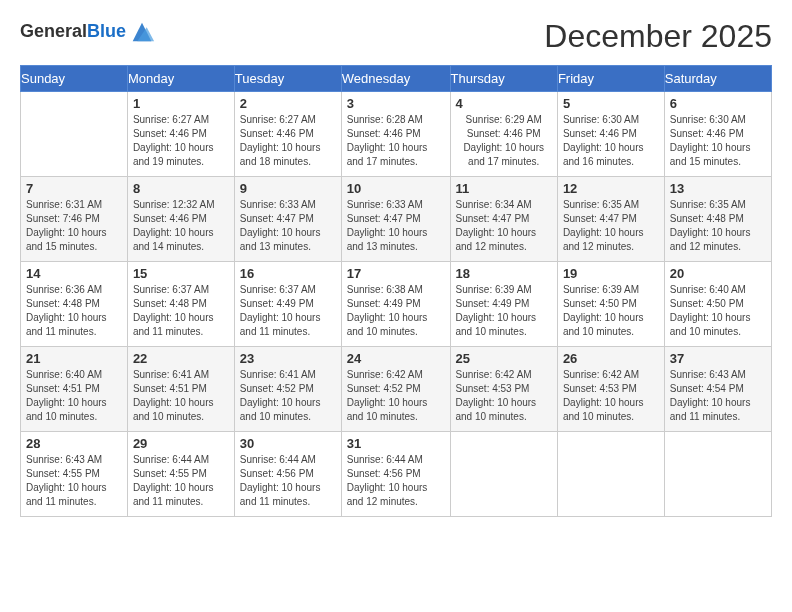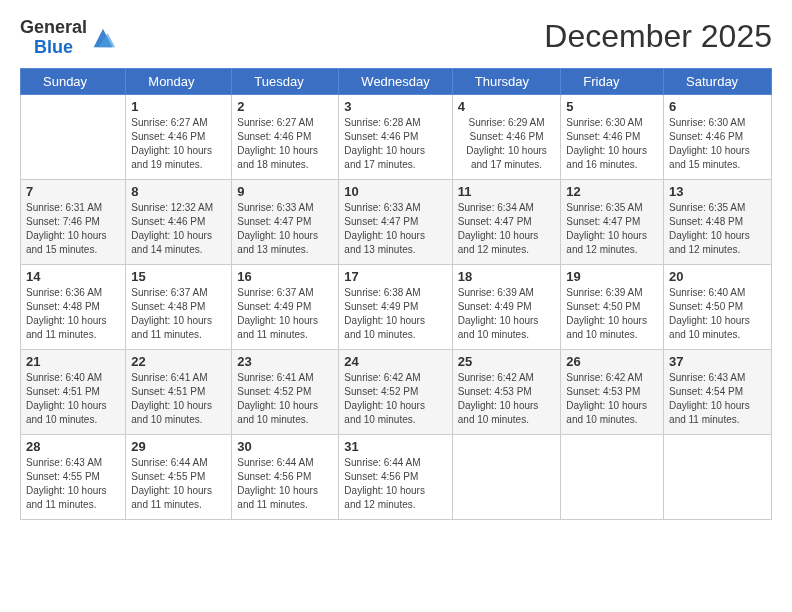--- a/index.html
+++ b/index.html
@@ -20,23 +20,22 @@
       justify-content: space-between;
       align-items: flex-start;
       margin-bottom: 10px;
     }
     .logo {
       display: flex;
       align-items: center;
     }
     .logo-text {
       display: flex;
-      flex-direction: column;
+      flex-direction: row;
       line-height: 1.1;
-      align-items: center;
     }
     .logo-general {
       font-size: 18px;
       font-weight: bold;
       color: #333;
     }
     .logo-blue {
       font-size: 18px;
       font-weight: bold;
       color: #1a6ec7;
@@ -59,21 +58,21 @@
       color: #555;
     }
     .calendar {
       width: 100%;
       border-collapse: collapse;
     }
     .calendar th {
       background-color: #3a6fc4;
       color: white;
       text-align: left;
-      padding: 5px 22px;
+      padding: 5px 0;
       font-size: 13px;
       font-weight: normal;
       border: 1px solid #5588d4;
     }
     .calendar td {
       border: 1px solid #ccc;
       vertical-align: top;
       padding: 4px 5px;
       width: 113px;
       height: 85px;

